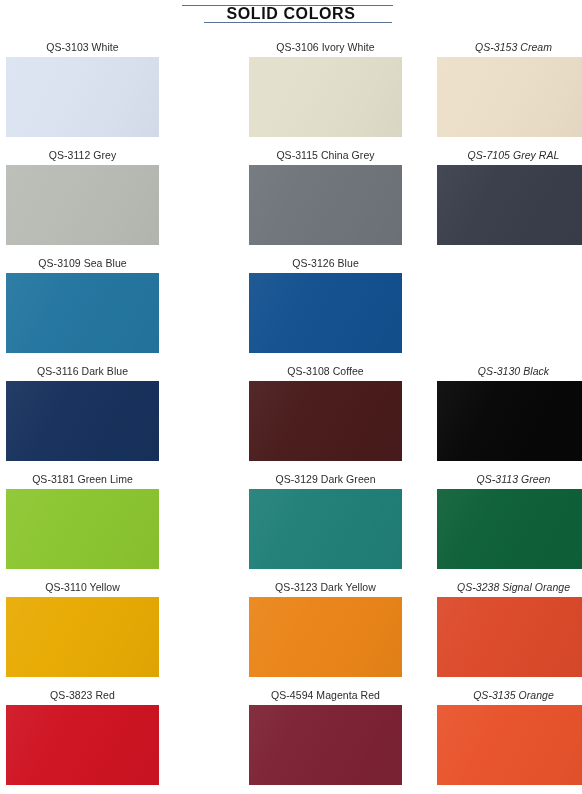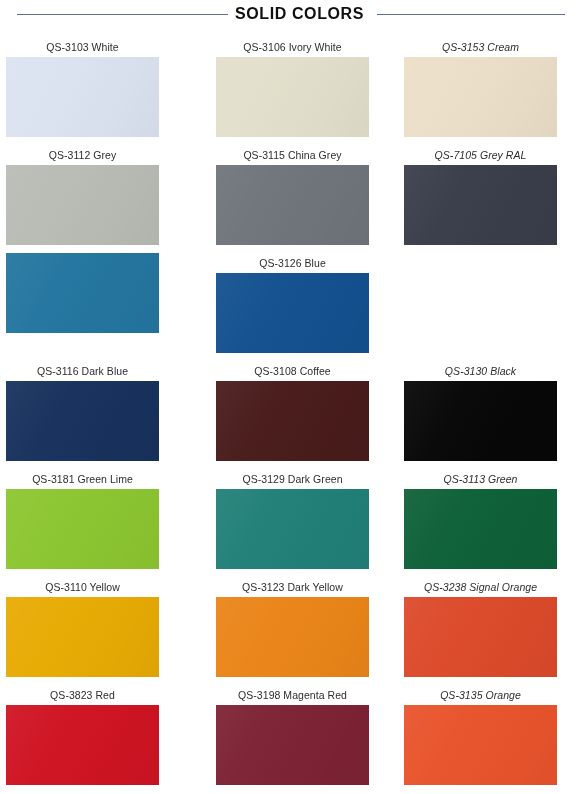--- a/index.html
+++ b/index.html
@@ -22,20 +22,21 @@
   
   .header {
     position: absolute;
     top: 0;
     left: 0;
     width: 582px;
     height: 28px;
     display: flex;
     align-items: center;
     justify-content: center;
+    flex-direction: column;
   }
 
   .header-rule {
     height: 1px;
     background: #5b7196;
     flex: 0 0 auto;
   }
 
   .header-rule.left  { width: 211px; margin-right: 7px; }
   .header-rule.right { width: 188px; margin-left: 13px; }
@@ -63,21 +64,21 @@
     height: 108px;
   }
 
   .cell {
     width: 153px;
     display: flex;
     flex-direction: column;
     align-items: stretch;
   }
 
-  .cell.col1 { margin-right: 57px; }
+  .cell.col1 { margin-right: 90px; }
   .cell.col2 { margin-right: 35px; }
   .cell.col3 { width: 153px; font-style: italic; }
 
   .swatch-label {
     font-size: 10.5px;
     color: #2d2d2d;
     text-align: center;
     line-height: 20px;
     height: 20px;
     white-space: nowrap;
@@ -142,20 +143,21 @@
         <div class="swatch" style="background-color: rgb(111, 117, 123);"></div>
       </div>
       <div class="cell col3">
         <div class="swatch-label">QS-7105 Grey RAL</div>
         <div class="swatch" style="background-color: rgb(58, 62, 75);"></div>
       </div>
     </div>
 
     <div class="row">
       <div class="cell col1">
+        <div class="swatch-label">QS-3109 Sea Blue</div>
         <div class="swatch" style="background-color: rgb(36, 118, 160);"></div>
       </div>
       <div class="cell col2">
         <div class="swatch-label">QS-3126 Blue</div>
         <div class="swatch" style="background-color: rgb(19, 81, 143);"></div>
       </div>
     </div>
 
     <div class="row">
       <div class="cell col1">
@@ -201,21 +203,21 @@
         <div class="swatch" style="background-color: rgb(220, 74, 43);"></div>
       </div>
     </div>
 
     <div class="row">
       <div class="cell col1">
         <div class="swatch-label">QS-3823 Red</div>
         <div class="swatch" style="background-color: rgb(207, 20, 35);"></div>
       </div>
       <div class="cell col2">
-        <div class="swatch-label">QS-3198 Magenta Red</div>
+        <div class="swatch-label">QS-4594 Magenta Red</div>
         <div class="swatch" style="background-color: rgb(125, 35, 53);"></div>
       </div>
       <div class="cell col3">
         <div class="swatch-label">QS-3135 Orange</div>
         <div class="swatch" style="background-color: rgb(232, 84, 44);"></div>
       </div>
     </div>
 
   </div>
 </div>

